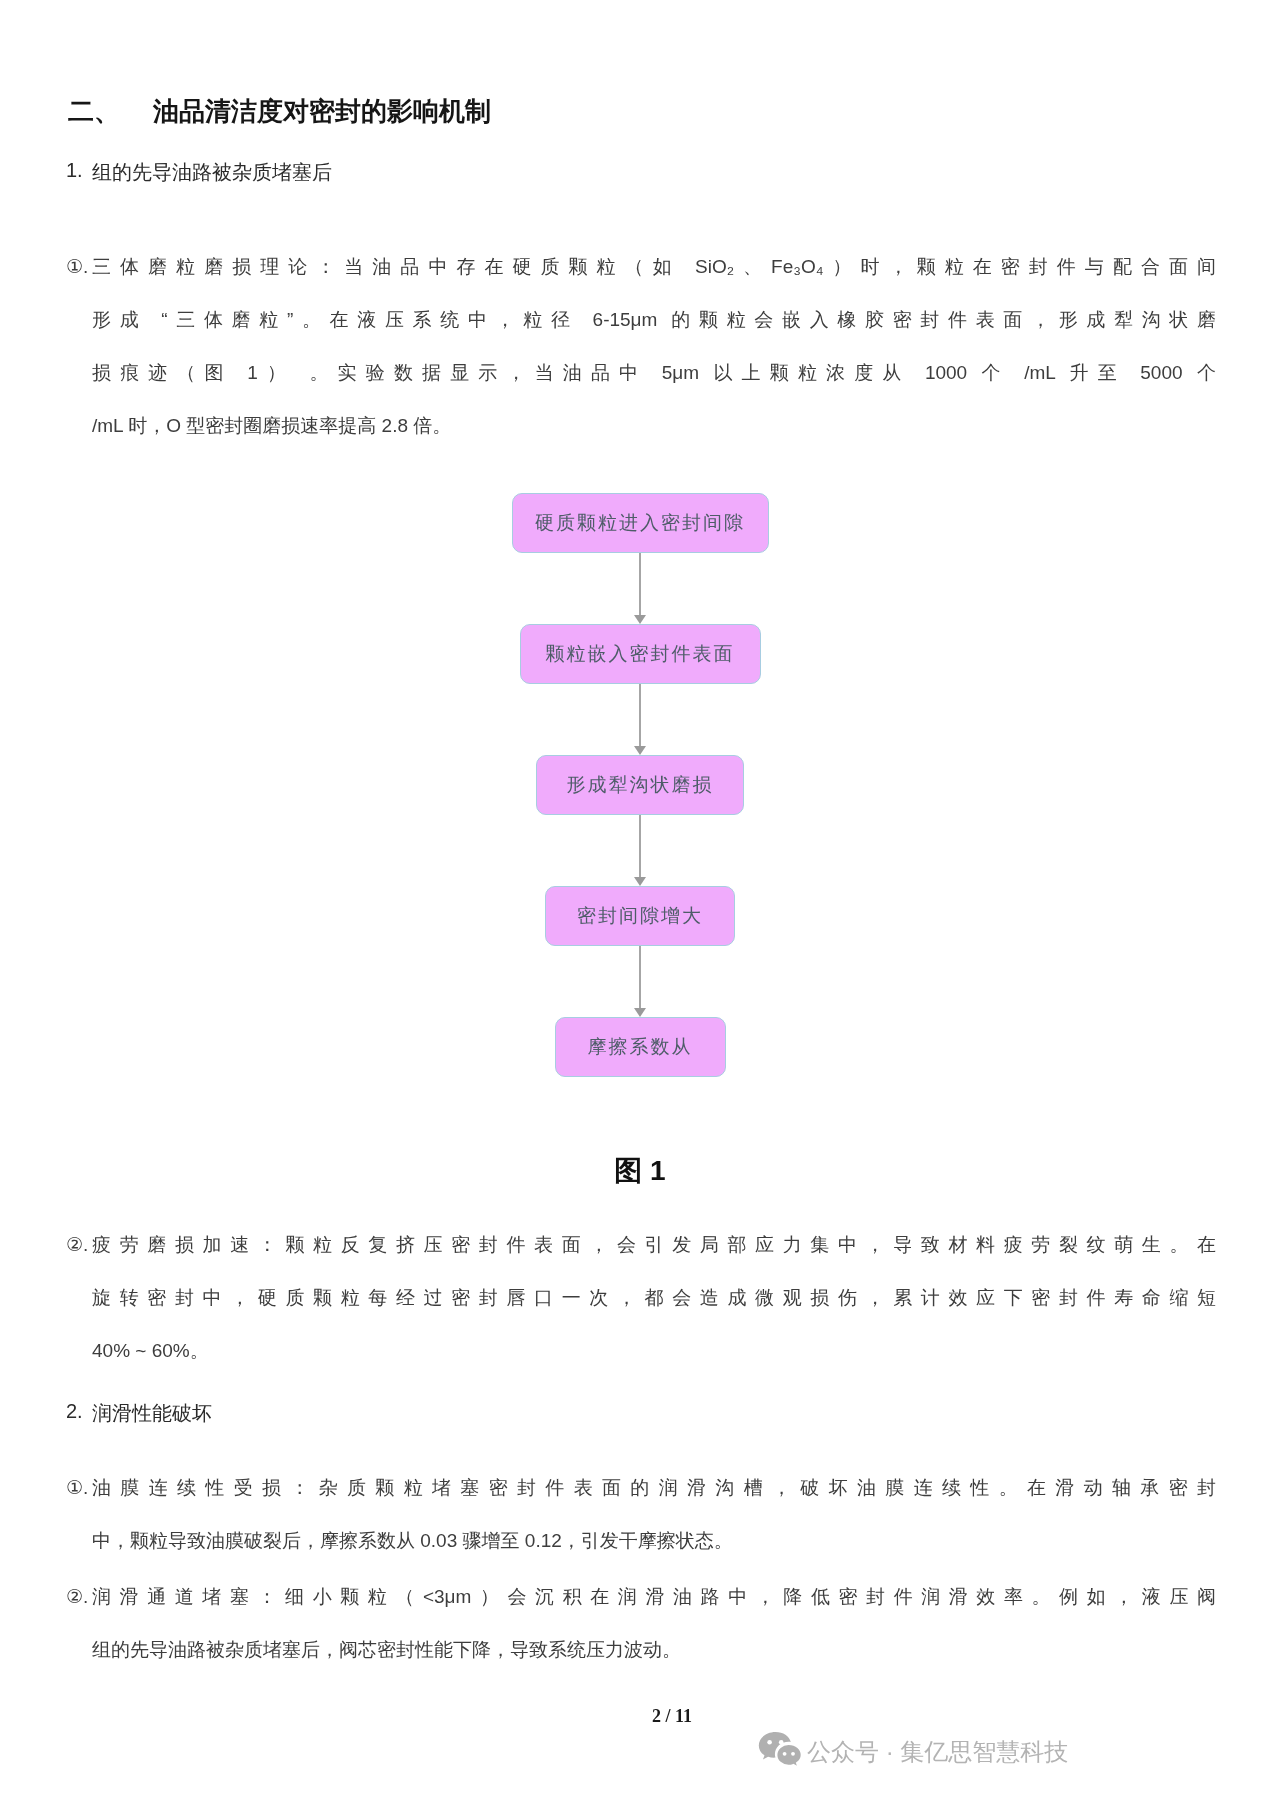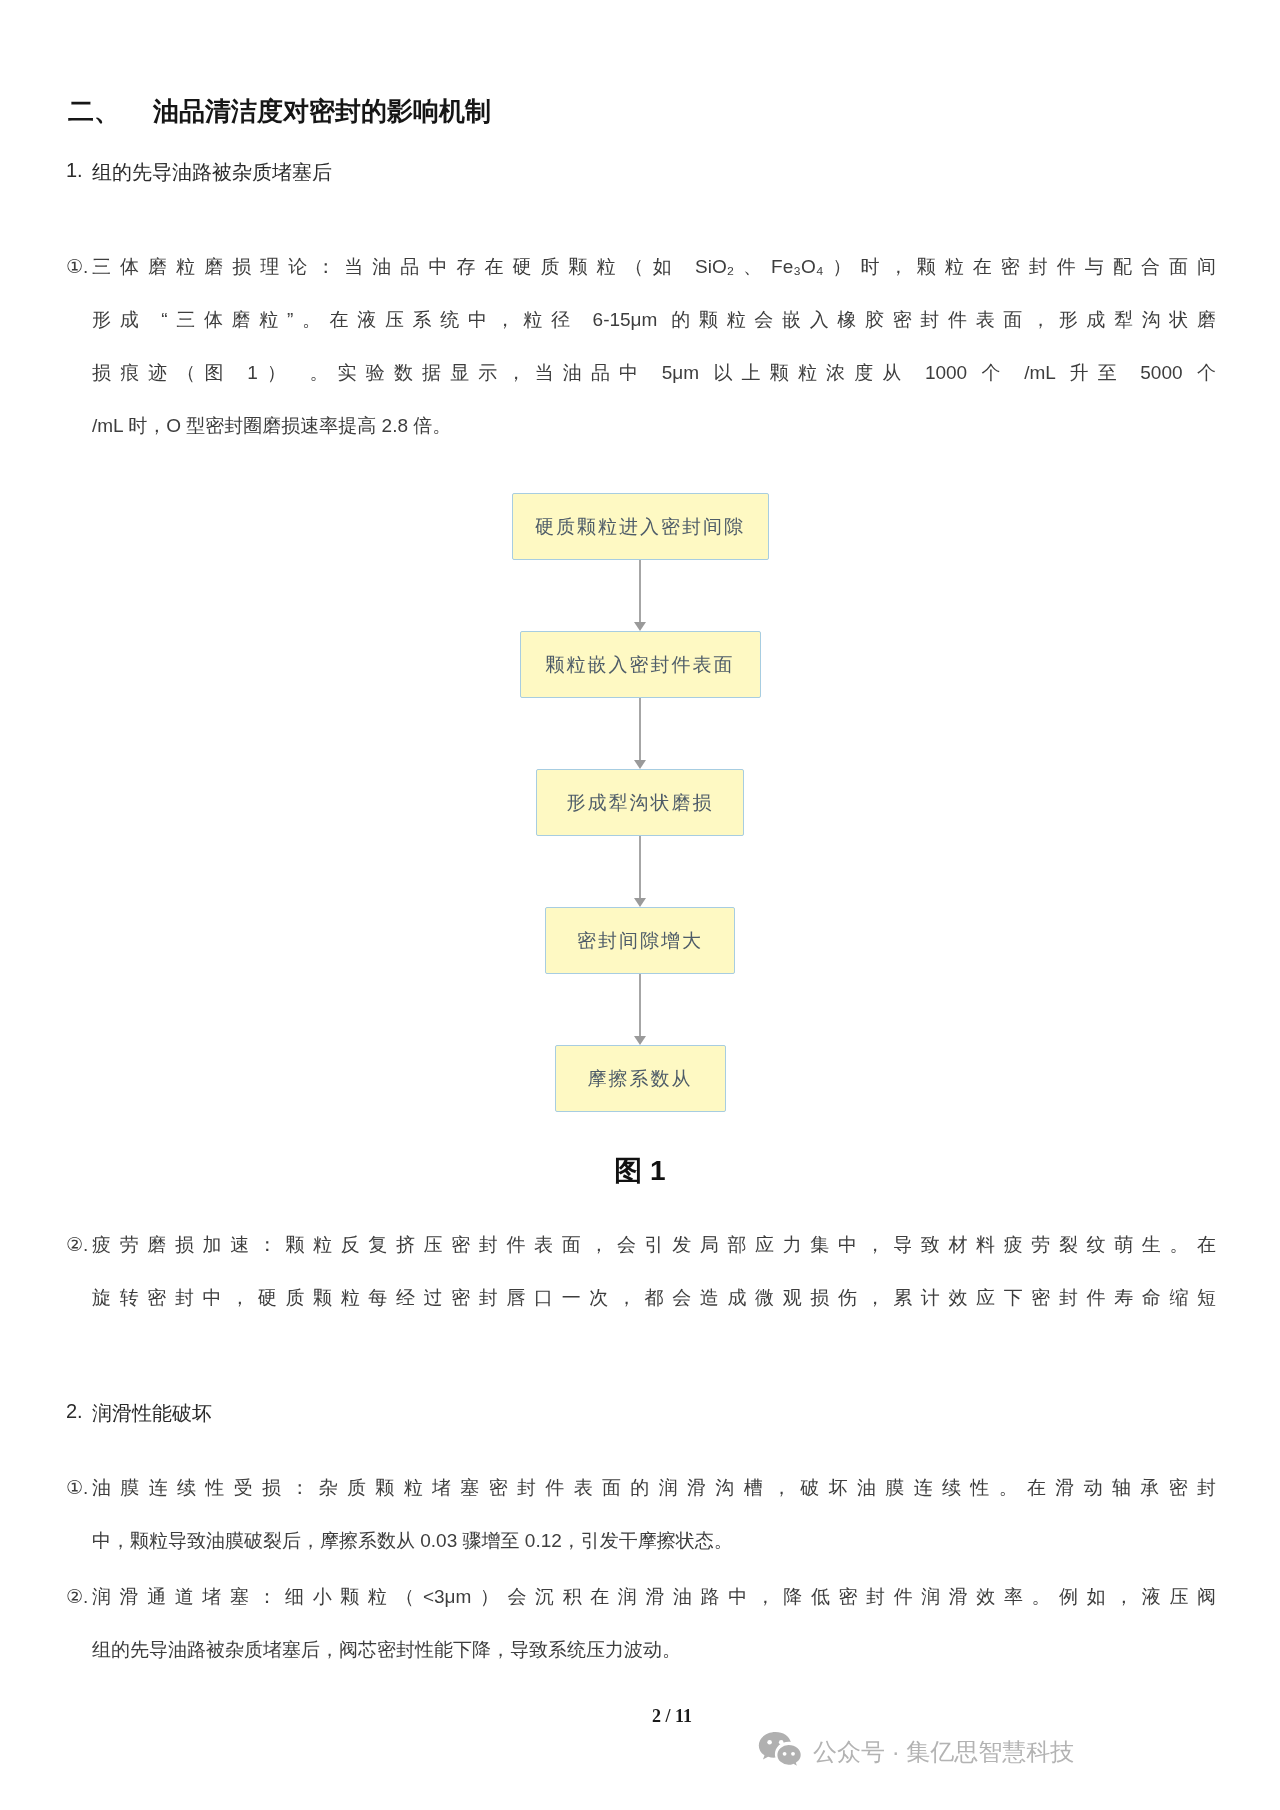--- a/index.html
+++ b/index.html
@@ -20,32 +20,32 @@
   .para .marker{position:absolute;left:0;top:0;line-height:53px;}
   .line{height:53px;line-height:53px;text-align:justify;text-align-last:justify;overflow:visible;}
   .line.last{text-align:right;text-align-last:left;}
   #s1p1{top:240px;}
   #s1p2{top:1218px;}
   #s2p1{top:1461px;}
   #s2p2{top:1570px;}
   
   .flow{position:absolute;left:0;top:493px;width:1280px;display:flex;flex-direction:column;align-items:center;}
   .fbox{
-    height:67px;box-sizing:border-box;border:1.5px solid #a7cde1;background:#fef9c3;border-radius:2px;
+    height:60px;box-sizing:border-box;border:1.5px solid #a7cde1;background:#f0abfc;border-radius:10px;
     color:#4e5c68;font-size:19px;letter-spacing:2px;display:flex;align-items:center;justify-content:center;white-space:nowrap;
   }
   .farrow{height:71px;display:flex;flex-direction:column;align-items:center;}
   .farrow .shaft{width:1.5px;flex:1;background:#a6a6a6;}
   .farrow .head{width:0;height:0;border-left:6px solid transparent;border-right:6px solid transparent;border-top:9px solid #9a9a9a;}
   .fig-cap{position:absolute;left:0;top:1152px;width:1280px;text-align:center;font-size:28px;font-weight:bold;color:#111;}
   
   .pageno{position:absolute;left:0;top:1706px;width:1280px;text-align:center;
     font-family:"Liberation Serif","DejaVu Serif",serif;font-weight:bold;font-size:18px;color:#1a1a1a;margin-left:32px;}
   
-  .footer{position:absolute;left:758px;top:1731px;display:flex;align-items:center;gap:9px;color:#b3b3b3;font-size:24px;white-space:nowrap;}
+  .footer{position:absolute;left:758px;top:1731px;display:flex;align-items:center;gap:3px;color:#b3b3b3;font-size:24px;white-space:nowrap;}
   .footer svg{display:block;}
 </style>
 </head>
 <body>
 
 <div class="page">
 
   <div class="h1">
     <span>二、</span><span class="ttl">油品清洁度对密封的影响机制</span>
   </div>
@@ -86,20 +86,21 @@
       </div>
     <div class="fbox" style="width:171px">摩擦系数从</div>
   </div>
 
   <div class="fig-cap">图 1</div>
 
   <div class="para" id="s1p2">
     <span class="marker">②.</span>
     <div class="line">疲劳磨损加速：颗粒反复挤压密封件表面，会引发局部应力集中，导致材料疲劳裂纹萌生。在</div>
     <div class="line">旋转密封中，硬质颗粒每经过密封唇口一次，都会造成微观损伤，累计效应下密封件寿命缩短</div>
+    <div class="line last">40% ~ 60%。</div>
   </div>
 
   <div class="sec-h" id="sec2-h">
     <span class="num">2.</span>
     <span>润滑性能破坏</span>
   </div>
 
   <div class="para" id="s2p1">
     <span class="marker">①.</span>
     <div class="line">油膜连续性受损：杂质颗粒堵塞密封件表面的润滑沟槽，破坏油膜连续性。在滑动轴承密封</div>

